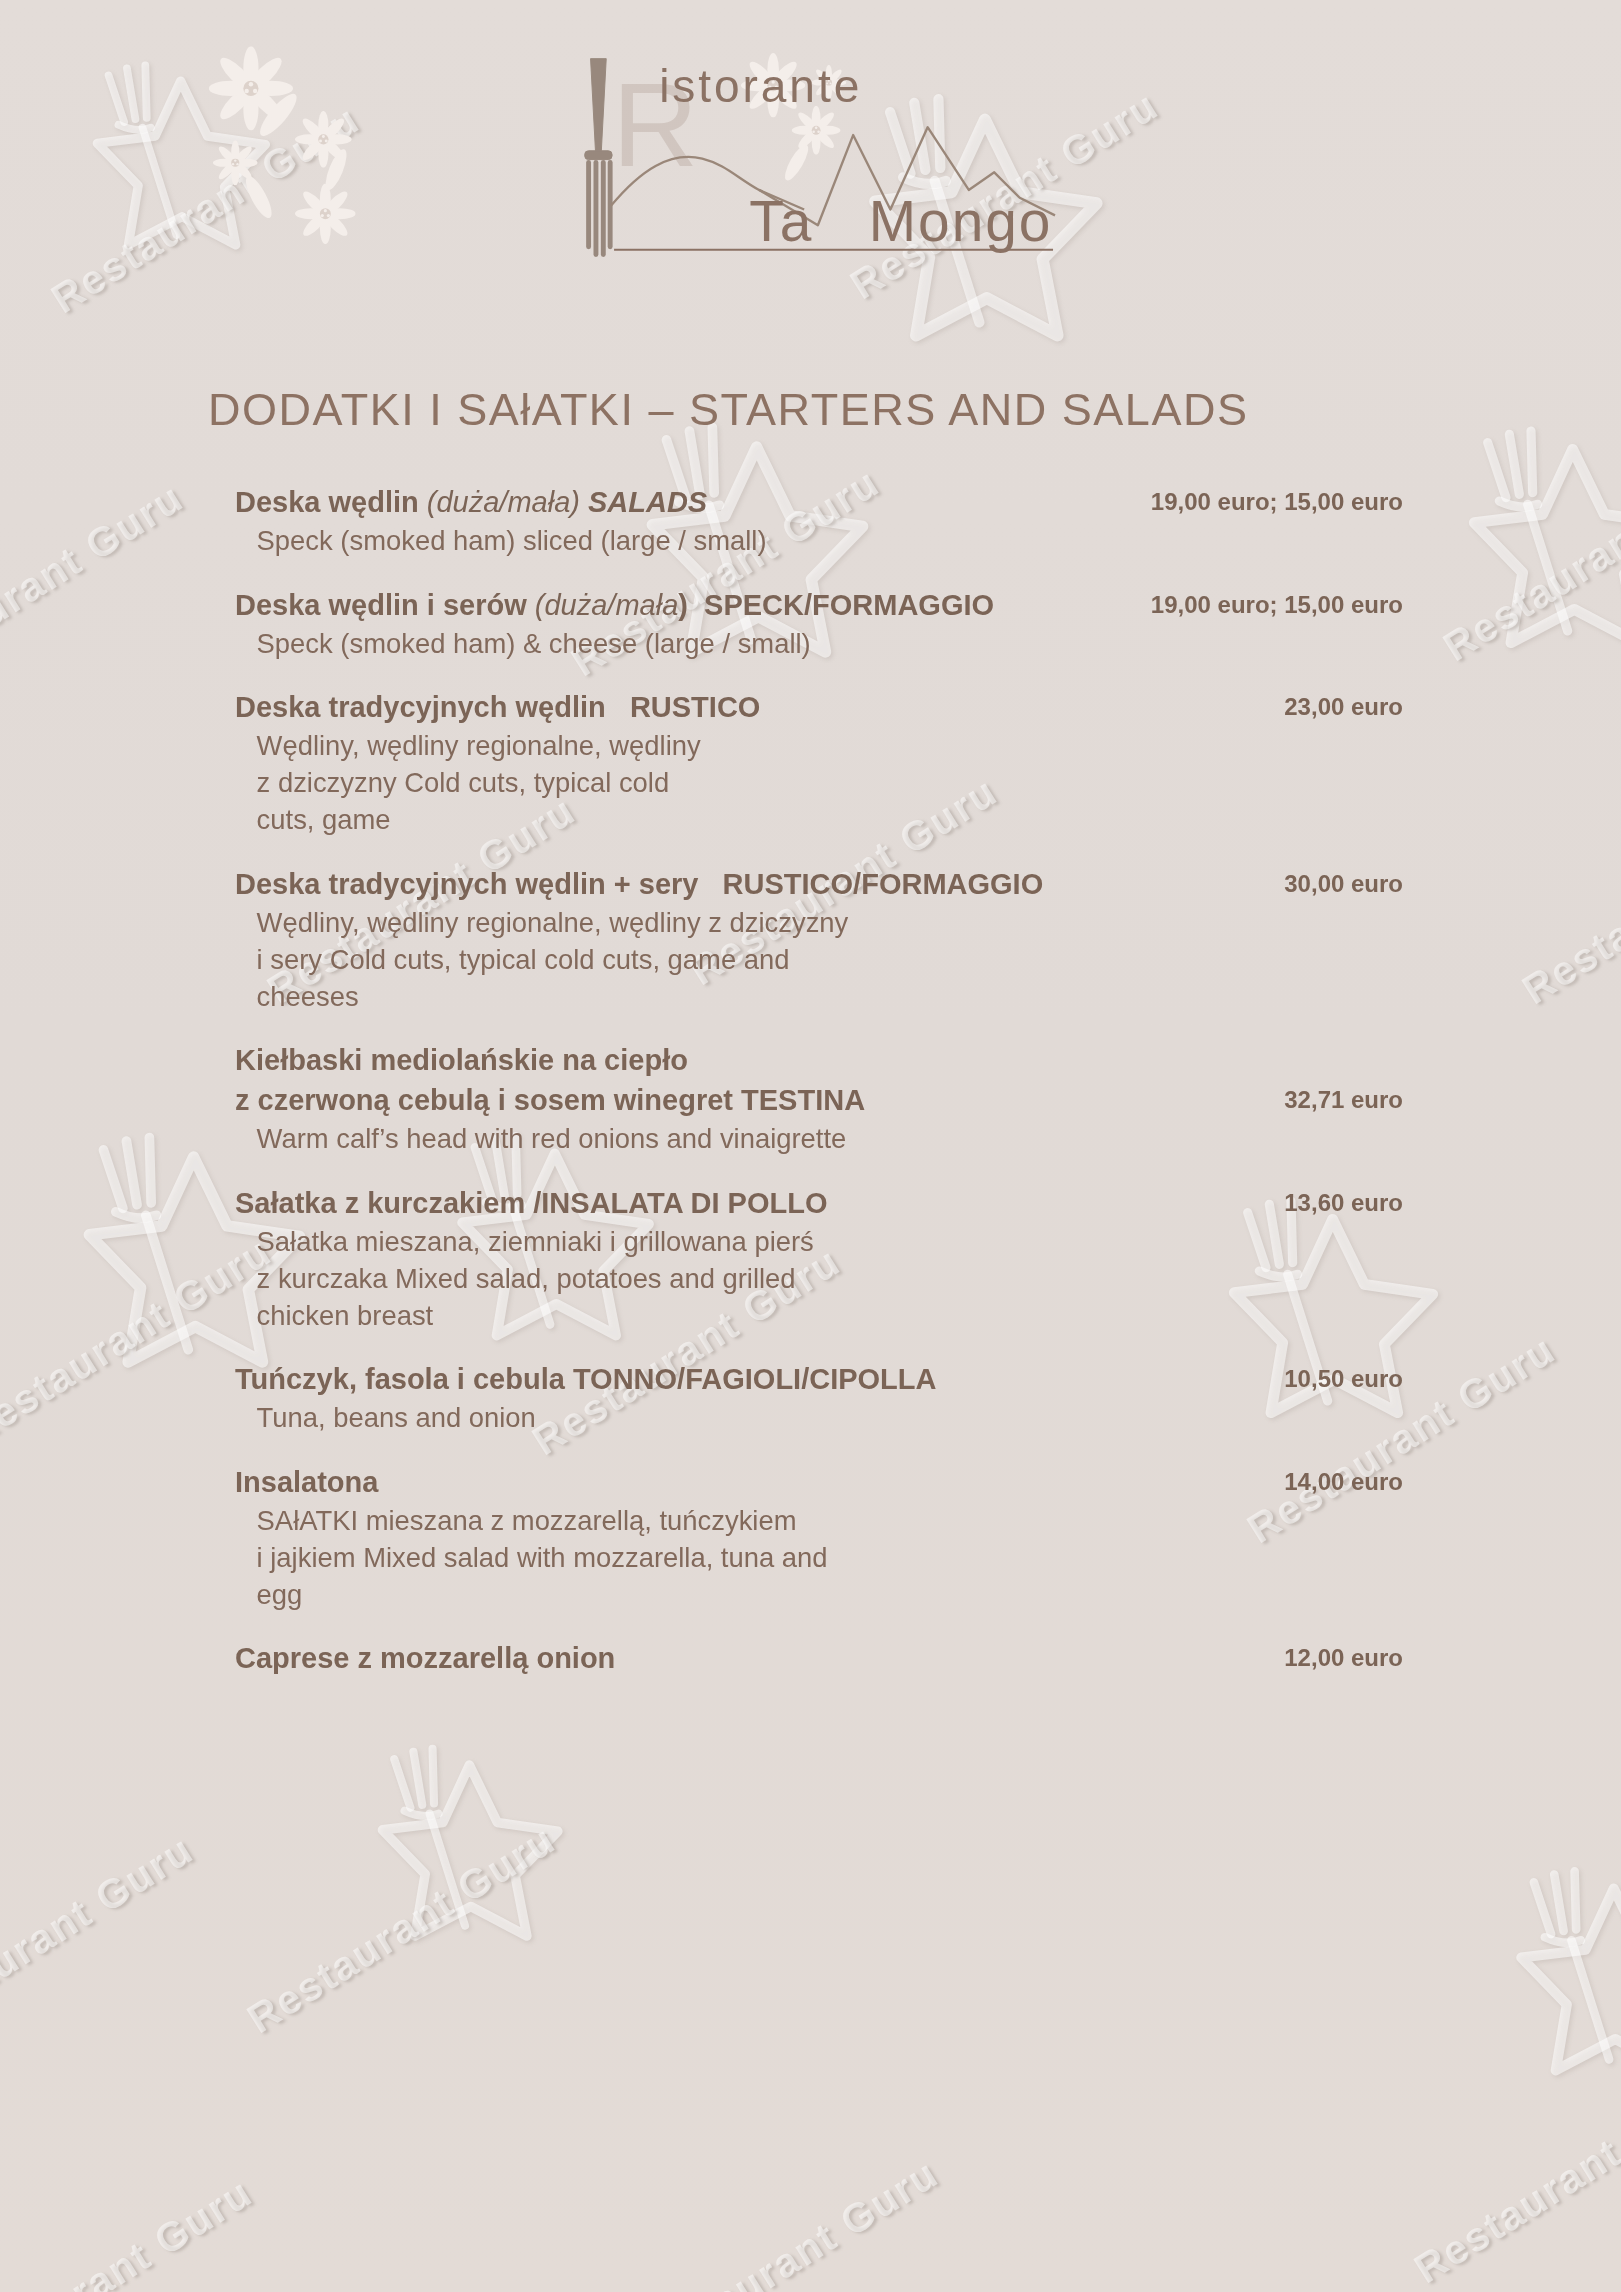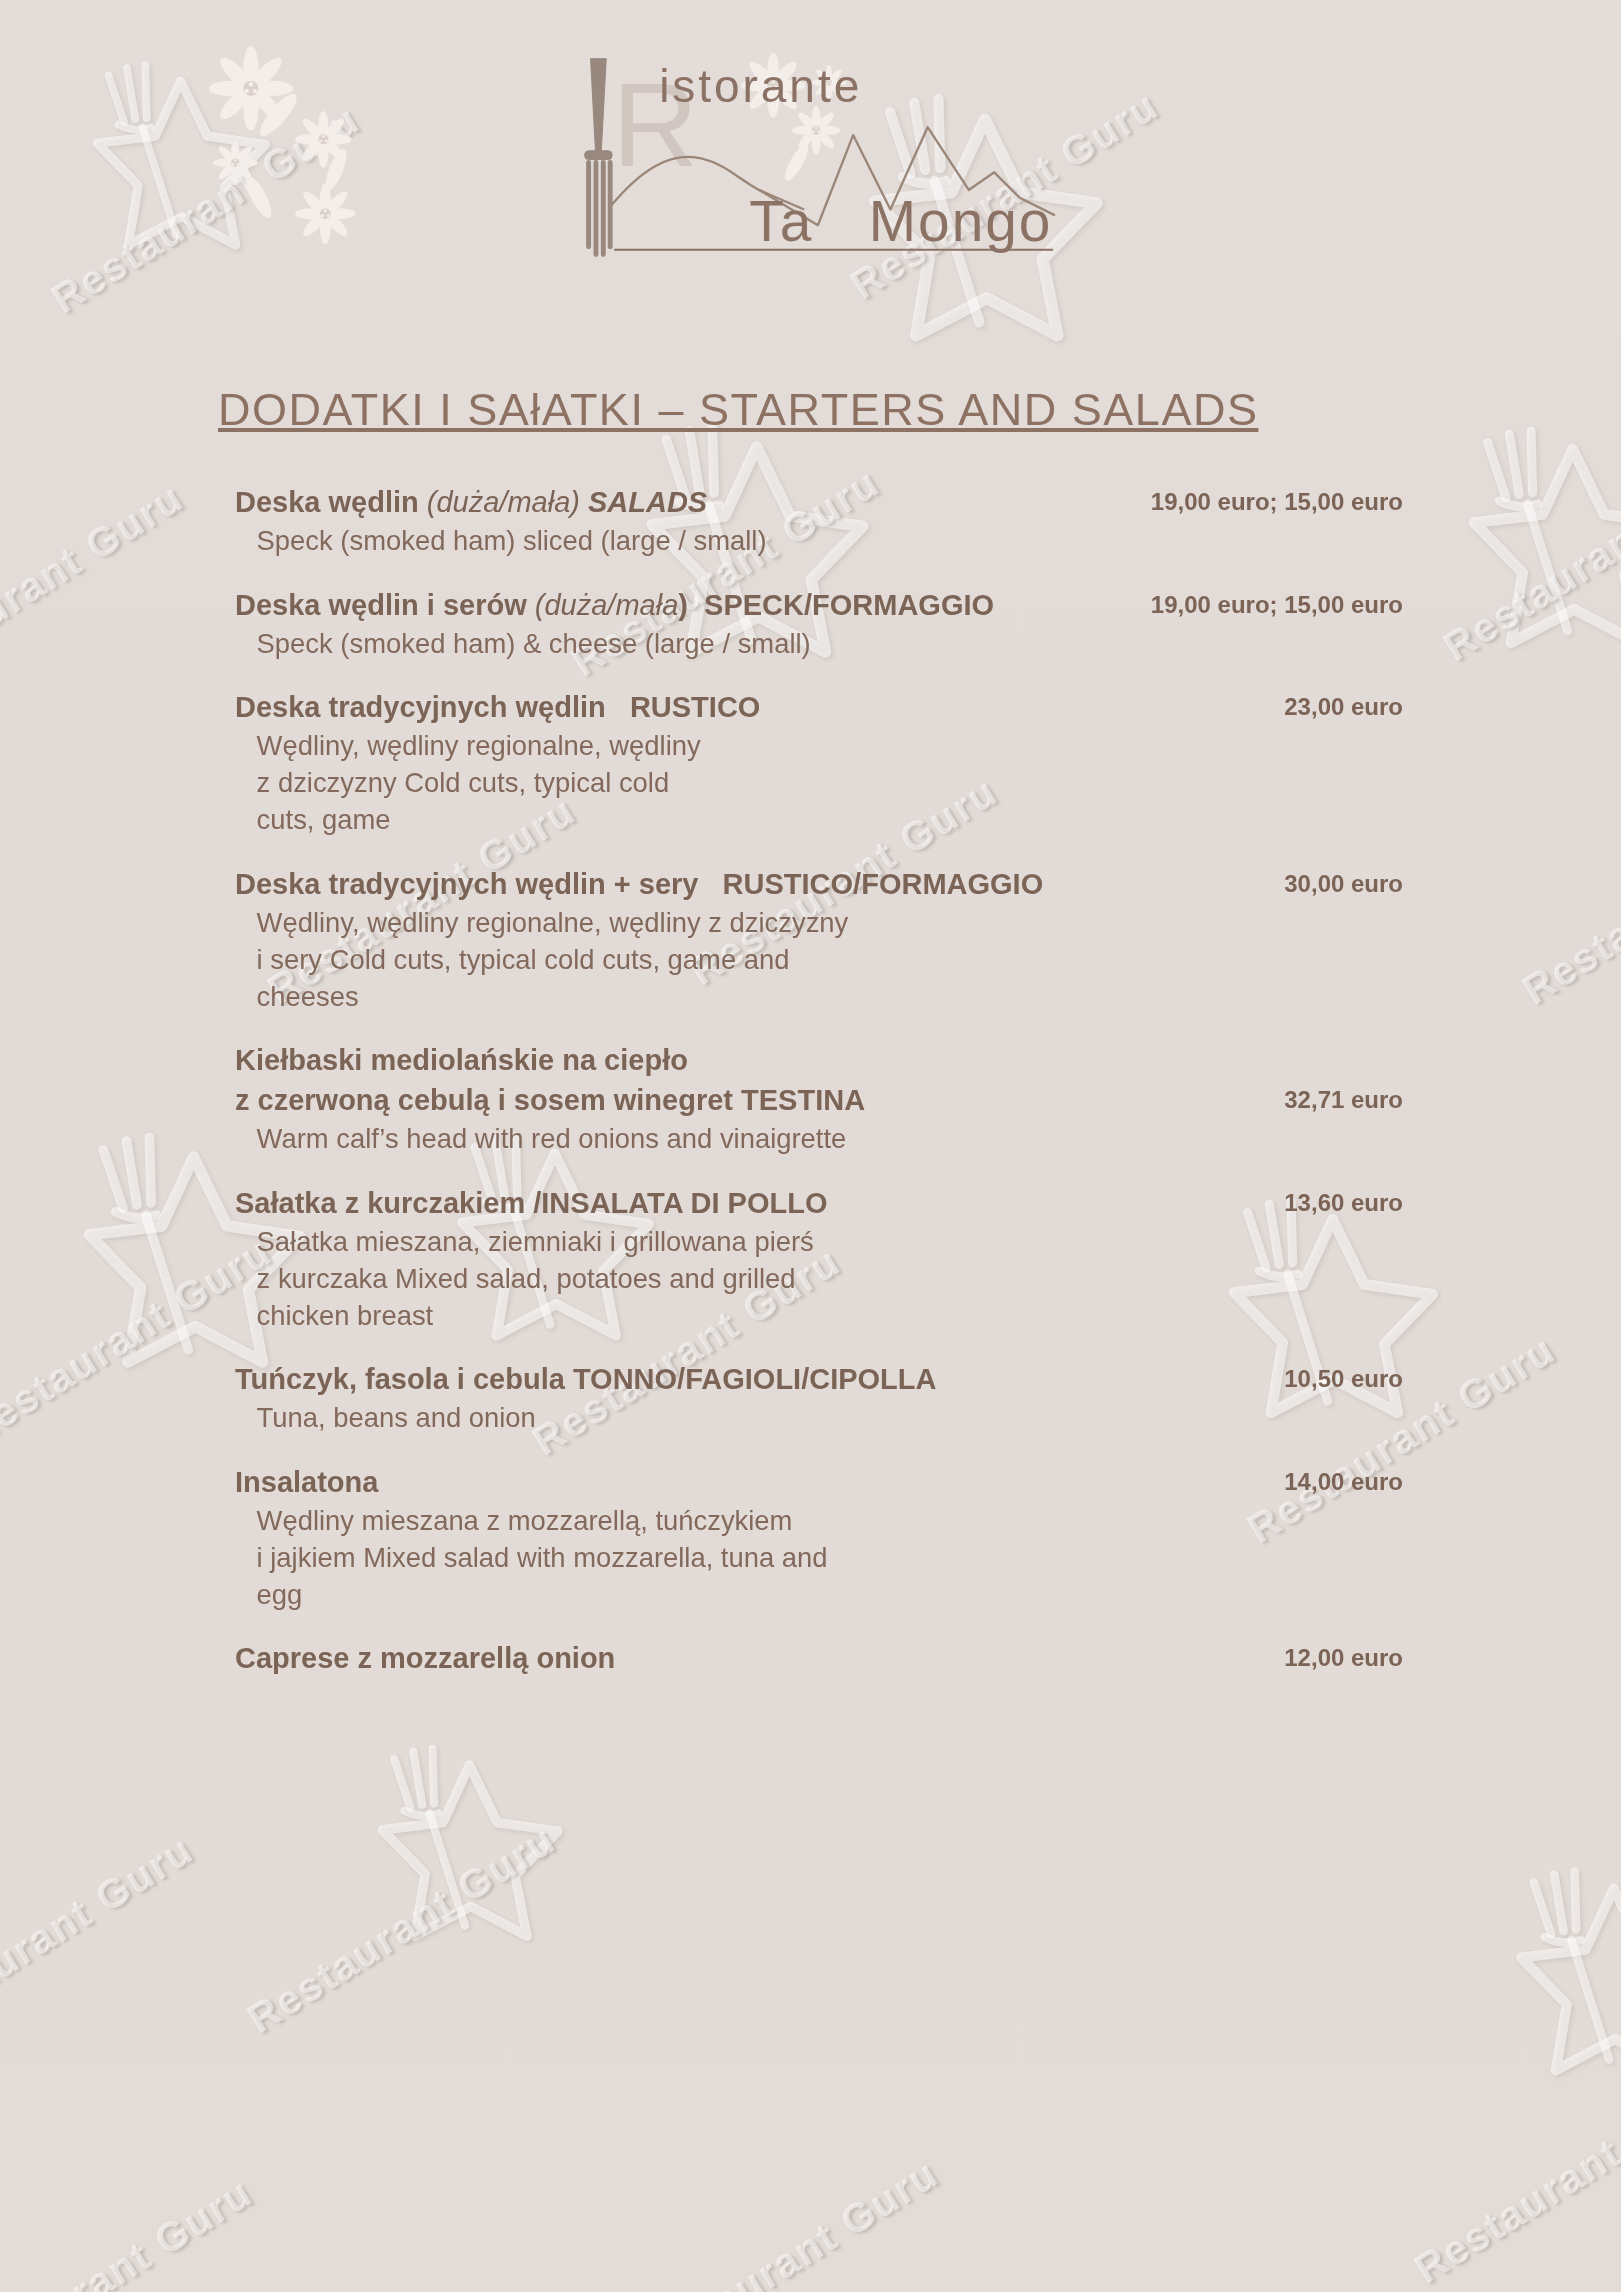--- a/index.html
+++ b/index.html
@@ -19,23 +19,23 @@
     font-size:41px;font-weight:bold;letter-spacing:2px;white-space:nowrap;
     color:rgba(255,255,255,0.52);
     transform:rotate(-32deg);
     text-shadow:2px 2.9px 2.9px rgba(148,136,128,0.38);
   }
   .flower-cluster{position:absolute;}
   
   .logo{position:absolute;left:557px;top:41px;width:510px;height:243px;}
   
   .heading{
-    position:absolute;left:218px;top:384px;
+    position:absolute;left:208px;top:384px;
     font-size:45px;letter-spacing:1.5px;
-    color:#8d7263;white-space:pre;text-decoration:underline;
+    color:#8d7263;white-space:pre;
   }
   
   .menu-list{position:absolute;left:235px;top:482px;width:1168px;}
   .row{display:flex;align-items:flex-start;margin-bottom:25.5px;}
   .left{flex:1 1 auto;min-width:0;}
   .price{
     flex:0 0 auto;margin-left:auto;min-width:323px;text-align:right;
     font-size:24px;font-weight:bold;color:#7b6456;line-height:40px;white-space:pre;
   }
   .price.pl2{margin-top:40px;}
@@ -234,21 +234,21 @@
       <div class="row">
         <div class="left">
           <div class="tline"><span class="seg-b">Tuńczyk, fasola i cebula TONNO/FAGIOLI/CIPOLLA</span></div>
           <div class="dline">Tuna, beans and onion</div>
         </div>
         <div class="price">10,50 euro</div>
       </div>
       <div class="row">
         <div class="left">
           <div class="tline"><span class="seg-b">Insalatona</span></div>
-          <div class="dline">Wędliny mieszana z mozzarellą, tuńczykiem</div>
+          <div class="dline">SAłATKI mieszana z mozzarellą, tuńczykiem</div>
           <div class="dline">i jajkiem Mixed salad with mozzarella, tuna and</div>
           <div class="dline">egg</div>
         </div>
         <div class="price">14,00 euro</div>
       </div>
       <div class="row">
         <div class="left">
           <div class="tline"><span class="seg-b">Caprese z mozzarellą onion</span></div>
         </div>
         <div class="price">12,00 euro</div>

